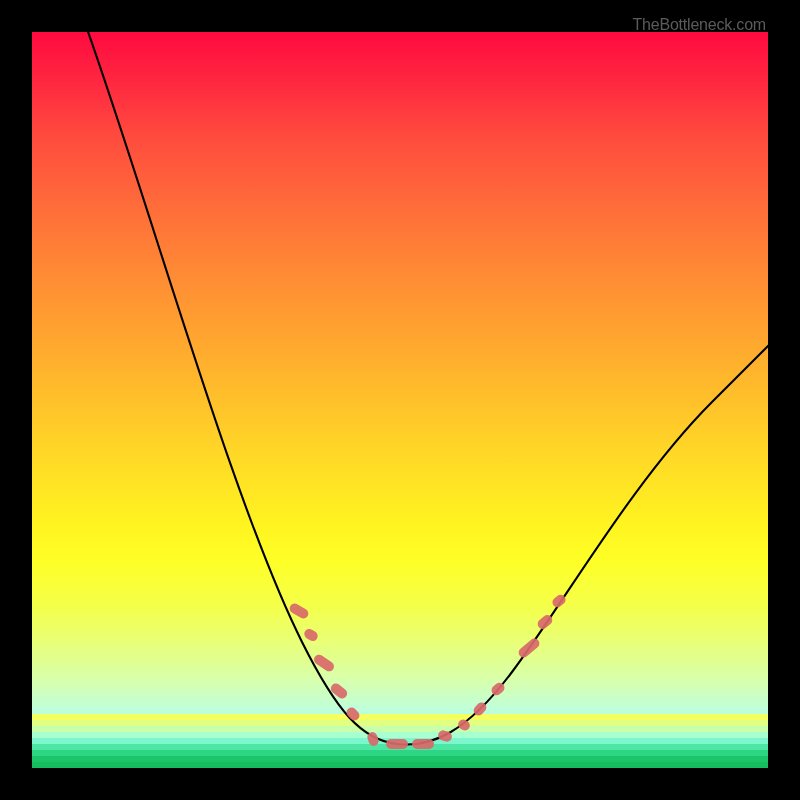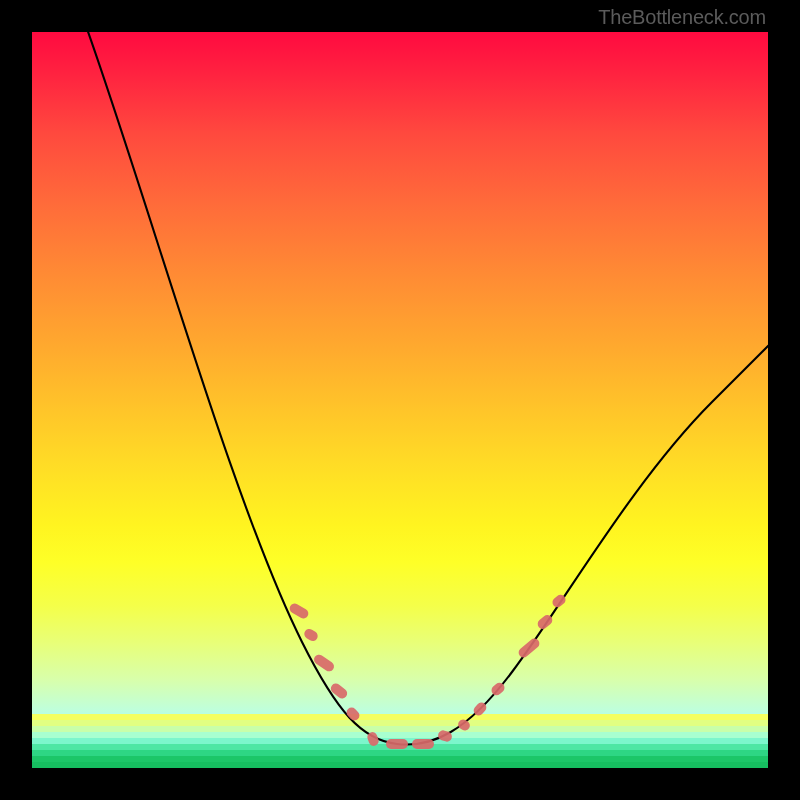--- a/index.html
+++ b/index.html
@@ -52,24 +52,24 @@
     height: 54px;
     display: flex;
     flex-direction: column;
     justify-content: flex-end;
   }
   .green-band div {
     width: 100%;
   }
   .watermark {
     position: absolute;
-    top: 6px;
+    top: 16px;
     right: 34px;
     font-family: Arial, Helvetica, sans-serif;
-    font-size: 20px;
+    font-size: 16px;
     font-weight: 400;
     color: #5b5b5b;
     letter-spacing: -0.2px;
   }
   svg.curve {
     position: absolute;
     left: 0;
     top: 0;
     width: 736px;
     height: 736px;

